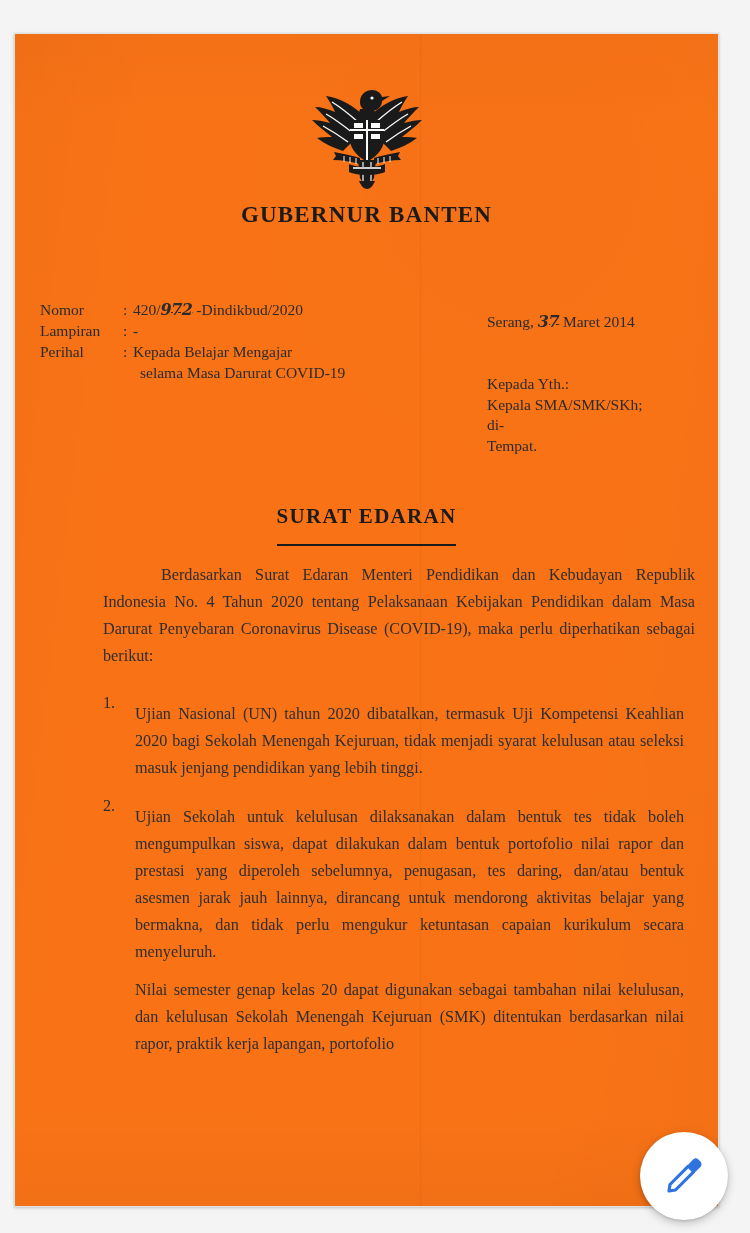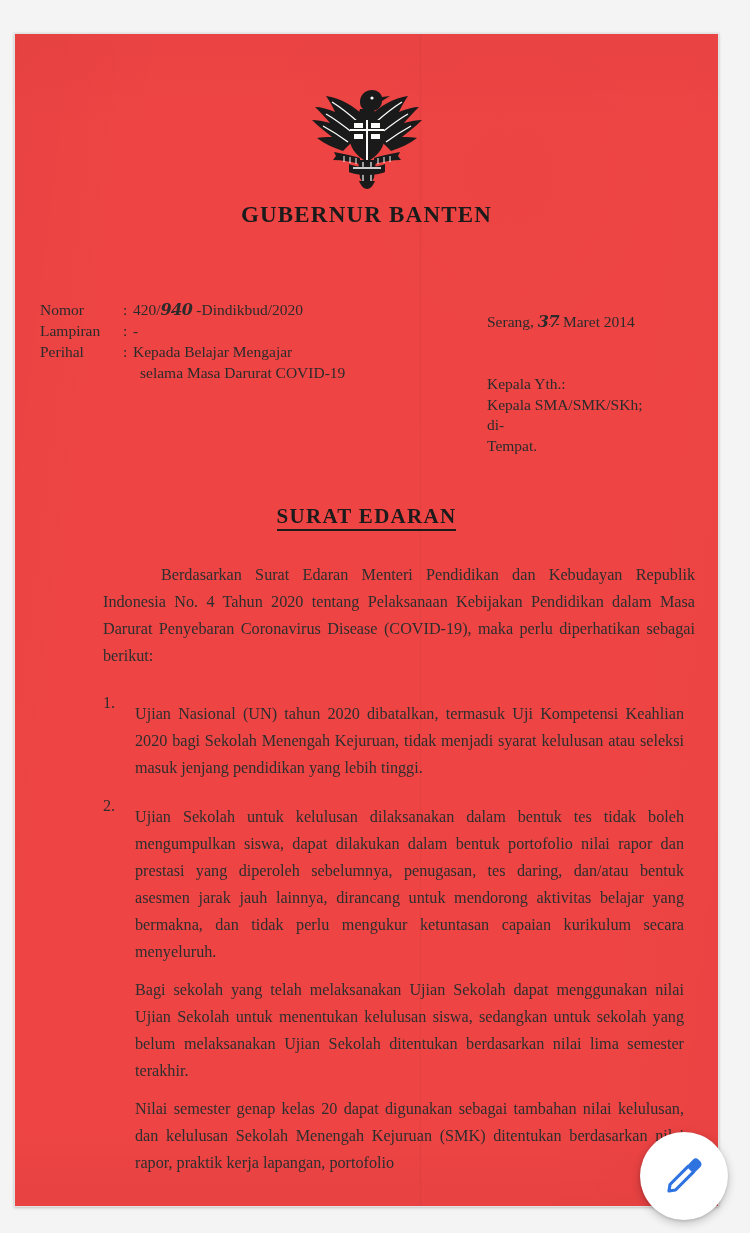--- a/index.html
+++ b/index.html
@@ -22,21 +22,21 @@
     inset: 0;
     background: #f4f4f4;
   }
 
   #document-page {
     position: absolute;
     left: 14px;
     top: 33px;
     width: 703px;
     height: 1172px;
-    background: #ef4444;
+    background: #f97316;
     border: 1px solid #e2e2e2;
     box-shadow: 0 1px 3px rgba(0,0,0,0.18), 0 0 0 1px rgba(0,0,0,0.02);
     overflow: hidden;
   }
   
   #paper-grain {
     position: absolute;
     inset: 0;
     pointer-events: none;
     background:
@@ -141,21 +141,21 @@
     right: 0;
     top: 470px;
     text-align: center;
     font-weight: bold;
     font-size: 21px;
     letter-spacing: 1.3px;
     color: #1b1b1b;
   }
   #document-title span {
     border-bottom: 2px solid #1b1b1b;
-    padding-bottom: 1px;
+    padding-bottom: 16px;
   }
 
   
   #letter-body {
     position: absolute;
     left: 88px;
     top: 528px;
     width: 592px;
     font-size: 16.2px;
     line-height: 27px;
@@ -263,39 +263,39 @@
             <path d="M57 99 C59 104 62 107 65 107 C68 107 71 104 73 99 Z"></path>
           </g>
         </svg>
         <div id="institution-title">GUBERNUR BANTEN</div>
       </div>
 
       <div id="reference-block">
         <div class="ref-row">
           <span class="ref-label">Nomor</span>
           <span class="ref-colon">:</span>
-          <span class="ref-value"><span>420/</span><span class="handwritten">940</span><span> -Dindikbud/2020</span></span>
+          <span class="ref-value"><span>420/</span><span class="handwritten">972</span><span> -Dindikbud/2020</span></span>
         </div>
         <div class="ref-row">
           <span class="ref-label">Lampiran</span>
           <span class="ref-colon">:</span>
           <span class="ref-value">-</span>
         </div>
         <div class="ref-row">
           <span class="ref-label">Perihal</span>
           <span class="ref-colon">:</span>
           <span class="ref-value">Kepada Belajar Mengajar</span>
         </div>
         <div id="subject-second-line">selama Masa Darurat COVID-19</div>
       </div>
 
       <div id="date-line"><span>Serang,</span>&nbsp;<span class="handwritten">37</span>&nbsp;<span>Maret 2014</span></div>
 
       <div id="addressee-block">
-        <div class="addressee-line">Kepala Yth.:</div>
+        <div class="addressee-line">Kepada Yth.:</div>
         <div class="addressee-line">Kepala SMA/SMK/SKh;</div>
         <div class="addressee-line">di-</div>
         <div class="addressee-line">Tempat.</div>
       </div>
 
       <div id="document-title"><span>SURAT EDARAN</span></div>
 
       <div id="letter-body">
         <p id="opening-paragraph">Berdasarkan Surat Edaran Menteri Pendidikan dan Kebudayan Republik Indonesia  No. 4 Tahun 2020 tentang Pelaksanaan Kebijakan Pendidikan dalam Masa Darurat Penyebaran Coronavirus Disease (COVID-19), maka perlu diperhatikan sebagai berikut:</p>
 
@@ -303,21 +303,20 @@
           <li class="clause-item">
             <span class="clause-number">1.</span>
             <span class="clause-body">
               <p class="clause-para">Ujian Nasional (UN) tahun 2020 dibatalkan, termasuk Uji Kompetensi Keahlian 2020 bagi Sekolah Menengah Kejuruan, tidak menjadi syarat kelulusan atau seleksi masuk jenjang pendidikan yang lebih tinggi.</p>
             </span>
           </li>
           <li class="clause-item">
             <span class="clause-number">2.</span>
             <span class="clause-body">
               <p class="clause-para">Ujian Sekolah untuk kelulusan dilaksanakan dalam bentuk tes tidak boleh mengumpulkan siswa,  dapat dilakukan dalam bentuk portofolio nilai rapor dan prestasi yang diperoleh sebelumnya, penugasan, tes daring, dan/atau bentuk asesmen jarak jauh lainnya, dirancang untuk mendorong aktivitas belajar yang bermakna, dan tidak perlu mengukur ketuntasan capaian kurikulum secara menyeluruh.</p>
-              <p class="clause-para">Bagi sekolah yang telah melaksanakan Ujian Sekolah dapat menggunakan nilai Ujian Sekolah untuk menentukan kelulusan siswa, sedangkan untuk sekolah yang belum melaksanakan Ujian Sekolah ditentukan berdasarkan nilai lima semester terakhir.</p>
               <p class="clause-para last-line-flush">Nilai semester genap kelas 20 dapat digunakan sebagai tambahan nilai kelulusan, dan kelulusan Sekolah Menengah Kejuruan (SMK) ditentukan berdasarkan nilai rapor, praktik kerja lapangan, portofolio</p>
             </span>
           </li>
         </ol>
       </div>
 
     </div>
   </div>
 
   <button id="edit-fab" aria-label="Edit">

